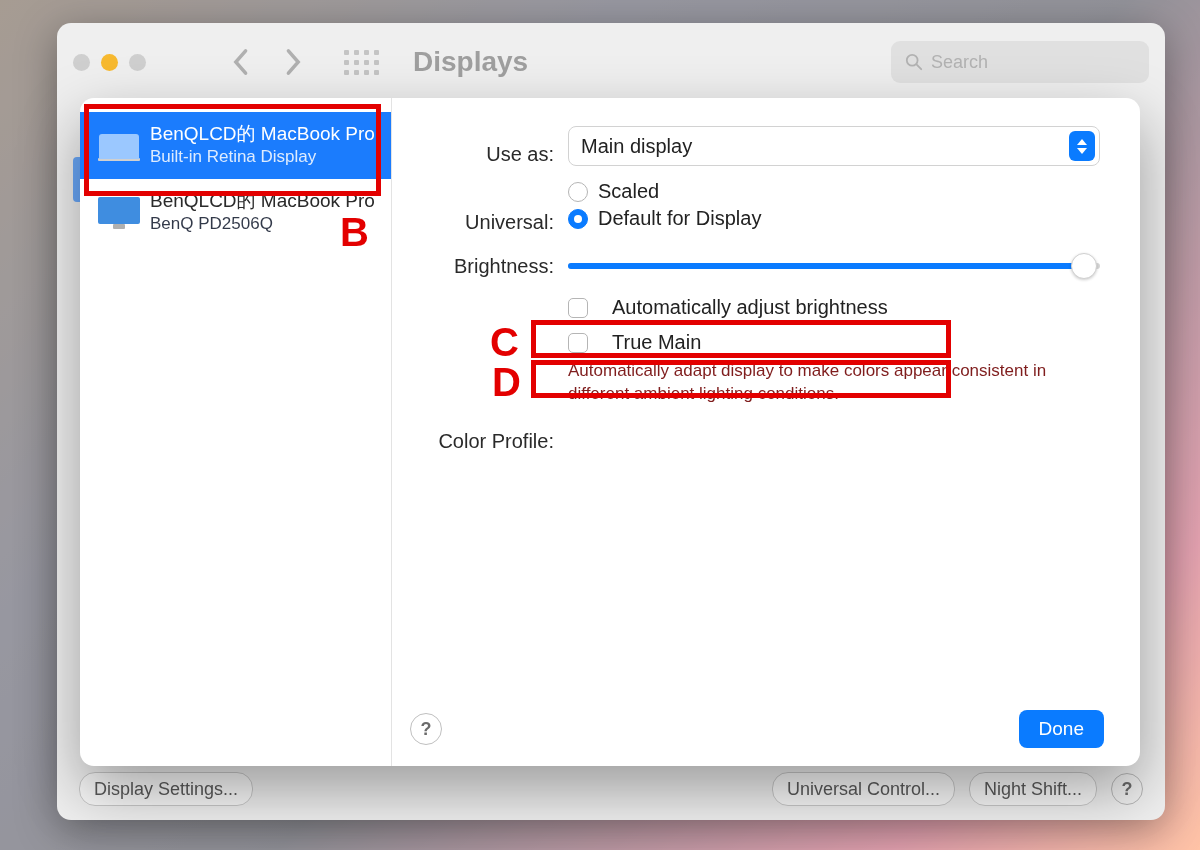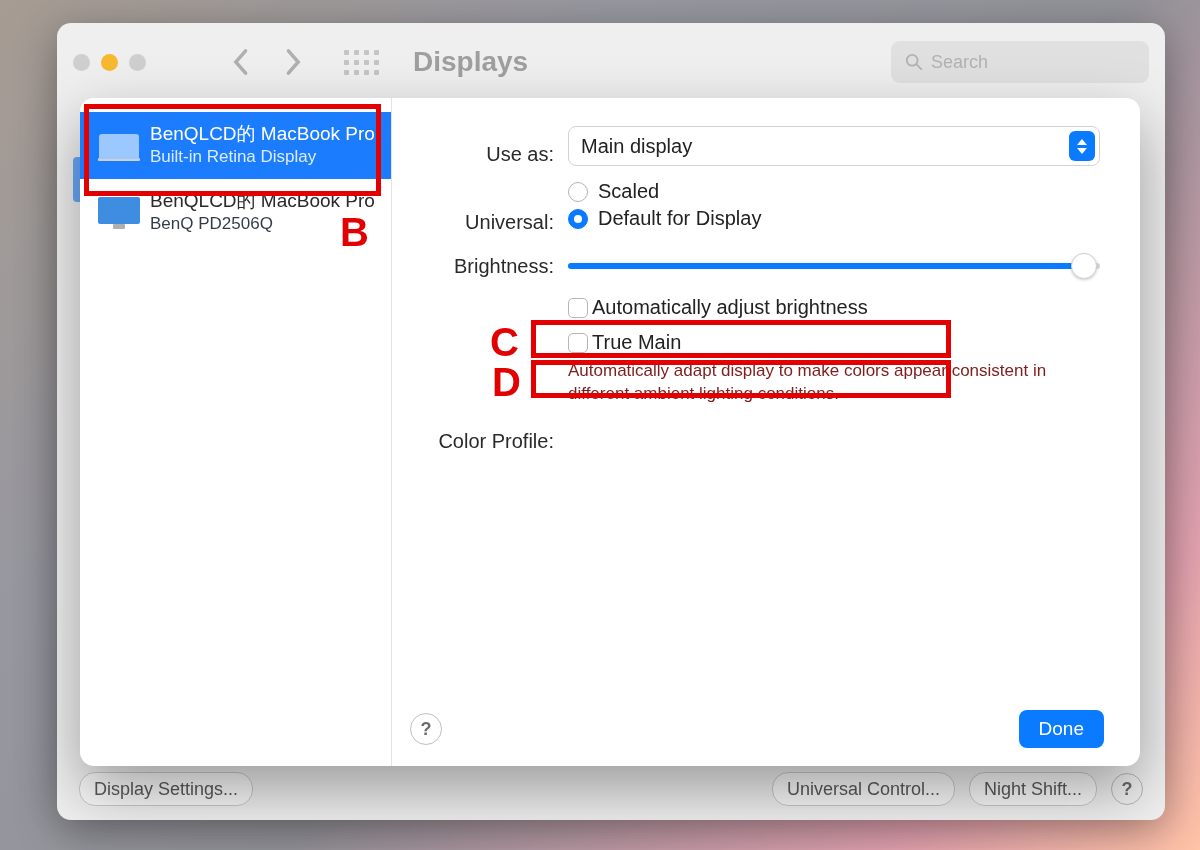--- a/index.html
+++ b/index.html
@@ -65,21 +65,21 @@
     .radio { display: flex; align-items: center; gap: 10px; font-size: 20px; color: #222; margin: 4px 0; }
     .radio .circ { width: 20px; height: 20px; border: 1.5px solid #b5b5b5; border-radius: 50%; display: flex; align-items: center; justify-content: center; }
     .radio.checked .circ { border-color: #0a7bff; background: #0a7bff; }
     .radio.checked .circ::after { content: ""; width: 8px; height: 8px; background: #fff; border-radius: 50%; }
 
     .slider { position: relative; height: 24px; margin-top: 10px; }
     .slider .track { position: absolute; left: 0; right: 0; top: 50%; height: 6px; background: #d6d6d6; border-radius: 3px; transform: translateY(-50%); }
     .slider .fill { position: absolute; left: 0; top: 50%; height: 6px; background: #0a7bff; border-radius: 3px; transform: translateY(-50%); }
     .slider .thumb { position: absolute; top: 50%; width: 26px; height: 26px; background: #fff; border: 1px solid #d0d0d0; border-radius: 50%; transform: translate(-50%, -50%); box-shadow: 0 1px 3px rgba(0,0,0,0.2); }
 
-    .check { display: flex; align-items: center; gap: 4px; font-size: 20px; color: #222; }
+    .check { display: flex; align-items: center; gap: 24px; font-size: 20px; color: #222; }
     .check .box { width: 20px; height: 20px; border: 1.5px solid #b5b5b5; border-radius: 5px; background: #fff; }
     .desc-text { font-size: 17px; color: #7f1d1d; margin-top: 6px; line-height: 1.35; }
 
     .modal-footer { position: absolute; left: 18px; right: 36px; bottom: 18px; display: flex; align-items: center; }
     .done-btn { margin-left: auto; height: 38px; padding: 0 20px; background: #0a7bff; color: #fff; font-size: 19px; font-weight: 500; border-radius: 8px; display: flex; align-items: center; }
 
     .anno { position: absolute; border: 5px solid #e30000; pointer-events: none; }
     .anno-b { left: 84px; top: 104px; width: 297px; height: 92px; }
     .anno-c-box { left: 531px; top: 320px; width: 420px; height: 38px; }
     .anno-d-box { left: 531px; top: 360px; width: 420px; height: 38px; }

